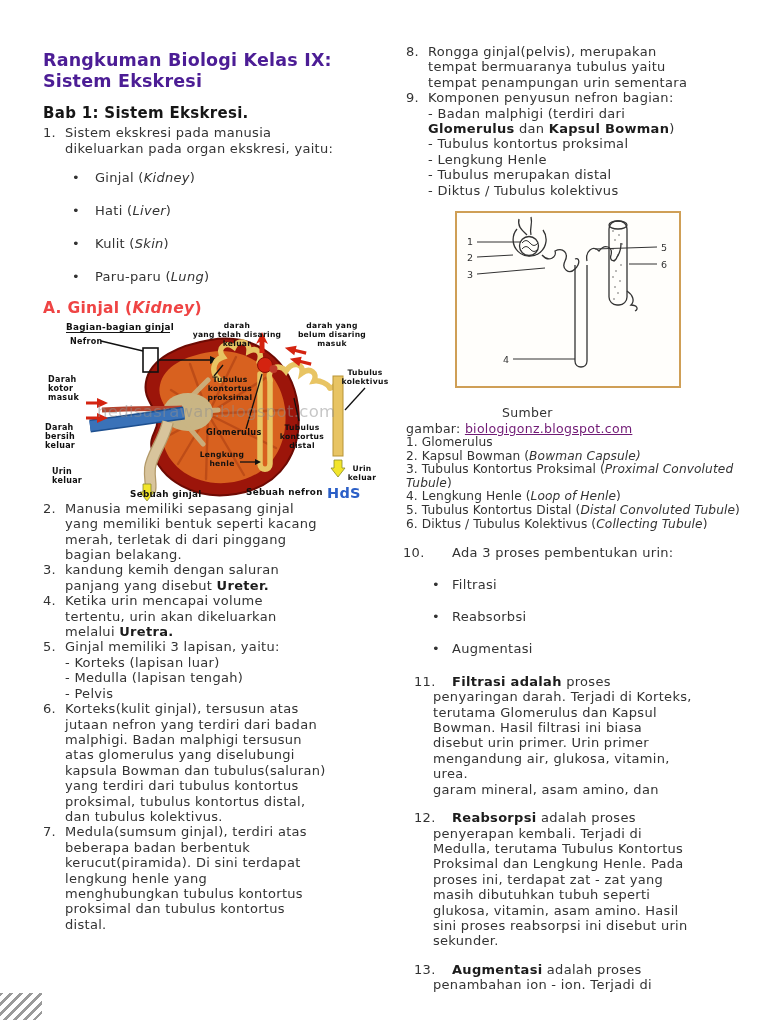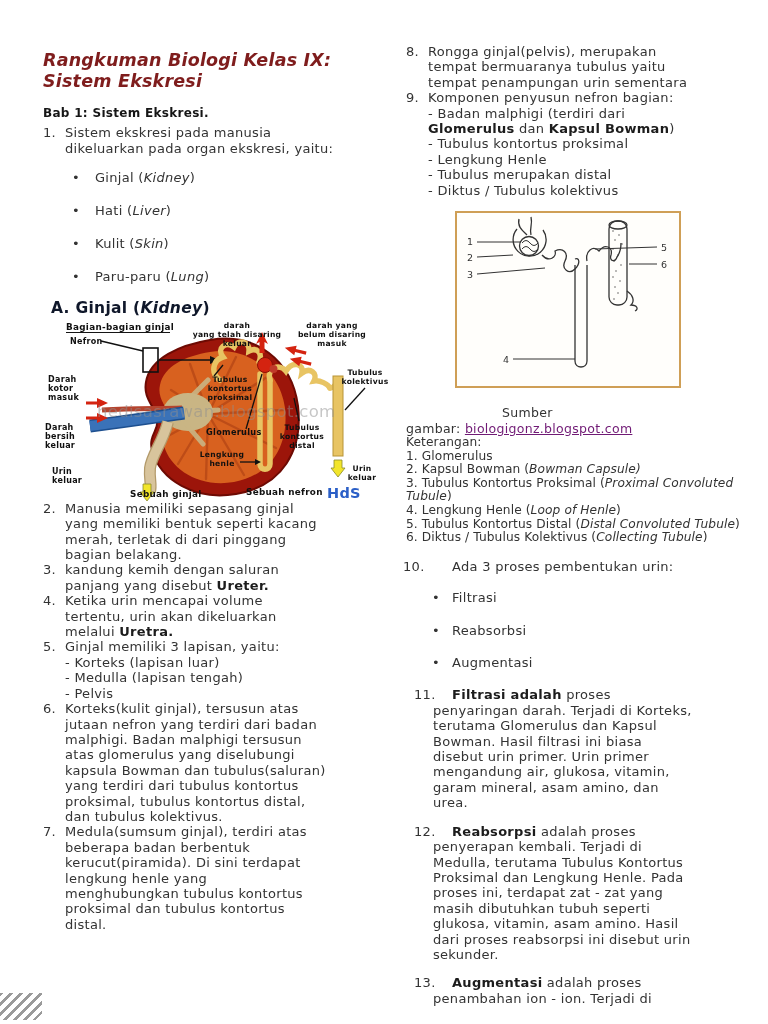--- a/index.html
+++ b/index.html
@@ -2,23 +2,23 @@
 <html><head>
 <meta charset="utf-8">
 <style>
   html,body { margin:0; padding:0; }
   body { width:768px; height:1024px; background:#ffffff; position:relative; overflow:hidden;
          font-family:"DejaVu Sans", sans-serif; color:#333333; }
   .page { position:absolute; inset:0; background:#ffffff; }
   .col { position:absolute; font-size:13px; line-height:15.4px; letter-spacing:0.3px; }
   .colL { left:43px; top:46px; width:352px; }
   .colR { left:406px; top:44px; width:348px; }
-  h1 { font-size:17.5px; line-height:21px; color:#7f1d1d; margin:4px 0 14px 0; letter-spacing:0.2px;font-style:italic; }
-  h2 { font-size:12px; color:#161616; margin:0 0 4px 0; }
-  h3 { font-size:15.5px; color:#0f172a; margin:13px 0 1px 8px; }
+  h1 { font-size:17.5px; line-height:21px; color:#4c1d95; margin:4px 0 14px 0; letter-spacing:0.2px; }
+  h2 { font-size:15px; color:#161616; margin:0 0 4px 0; }
+  h3 { font-size:15.5px; color:#ef4444; margin:13px 0 1px 0; }
   .oli { display:flex; }
   .num { width:22px; flex:none; }
   .itext { flex:1; }
   .ln { white-space:nowrap; }
   .blt { display:flex; margin:0 0 17.4px 29px; }
   .blt:first-child { margin-top:14px; }
   .dot { width:23px; flex:none; }
   .blt2 { display:flex; margin:0 0 17px 26px; }
   .dot2 { width:20px; flex:none; }
   b { color:#1c1c1c; }
@@ -325,21 +325,20 @@
       <text class="f2n" x="204" y="55">6</text>
     </svg>
     </div>
 
     <div class="sumber">
       <div class="c1">Sumber</div>
       <div><span>gambar: </span><a class="link">biologigonz.blogspot.com</a></div>
     </div>
 
     <div class="ket">
-      <div>Keterangan:</div>
       <div><span>1. Glomerulus</span><i></i><span></span></div>
       <div><span>2. Kapsul Bowman (</span><i>Bowman Capsule)</i><span></span></div>
       <div><span>3. Tubulus Kontortus Proksimal (</span><i>Proximal Convoluted Tubule</i><span>)</span></div>
       <div><span>4. Lengkung Henle (</span><i>Loop of Henle</i><span>)</span></div>
       <div><span>5. Tubulus Kontortus Distal (</span><i>Distal Convoluted Tubule</i><span>)</span></div>
       <div><span>6. Diktus / Tubulus Kolektivus (</span><i>Collecting Tubule</i><span>)</span></div>
     </div>
 
     <div class="h10">
       <span class="bignum">10.</span><span>Ada 3 proses pembentukan urin:</span>
@@ -360,33 +359,33 @@
       </div>
     </div>
 
     <div class="h11">
       <div class="ln fl"><span class="bignum">11.</span><b>Filtrasi adalah</b><span> proses</span></div>
       <div class="ln">penyaringan darah. Terjadi di Korteks,</div>
       <div class="ln">terutama Glomerulus dan Kapsul</div>
       <div class="ln">Bowman. Hasil filtrasi ini biasa</div>
       <div class="ln">disebut urin primer. Urin primer</div>
       <div class="ln">mengandung air, glukosa, vitamin,</div>
+      <div class="ln">urea.</div>
       <div class="ln">garam mineral, asam amino, dan</div>
-      <div class="ln">urea.</div>
     </div>
 
     <div class="h11">
       <div class="ln fl"><span class="bignum">12.</span><b>Reabsorpsi</b><span> adalah proses</span></div>
       <div class="ln">penyerapan kembali. Terjadi di</div>
       <div class="ln">Medulla, terutama Tubulus Kontortus</div>
       <div class="ln">Proksimal dan Lengkung Henle. Pada</div>
       <div class="ln">proses ini, terdapat zat - zat yang</div>
       <div class="ln">masih dibutuhkan tubuh seperti</div>
       <div class="ln">glukosa, vitamin, asam amino. Hasil</div>
-      <div class="ln">dari proses reabsorpsi ini disebut urin</div>
+      <div class="ln">sini proses reabsorpsi ini disebut urin</div>
       <div class="ln">sekunder.</div>
     </div>
 
     <div class="h11">
       <div class="ln fl"><span class="bignum">13.</span><b>Augmentasi</b><span> adalah proses</span></div>
       <div class="ln">penambahan ion - ion. Terjadi di</div>
     </div>
 
   </div>
 

